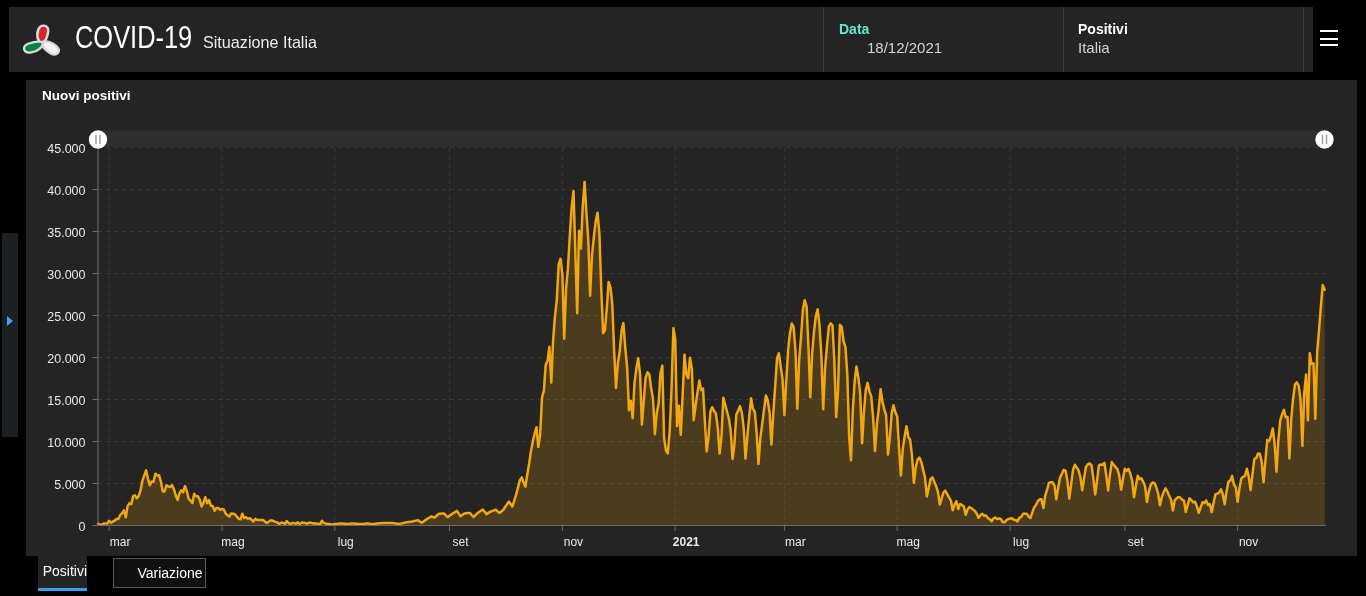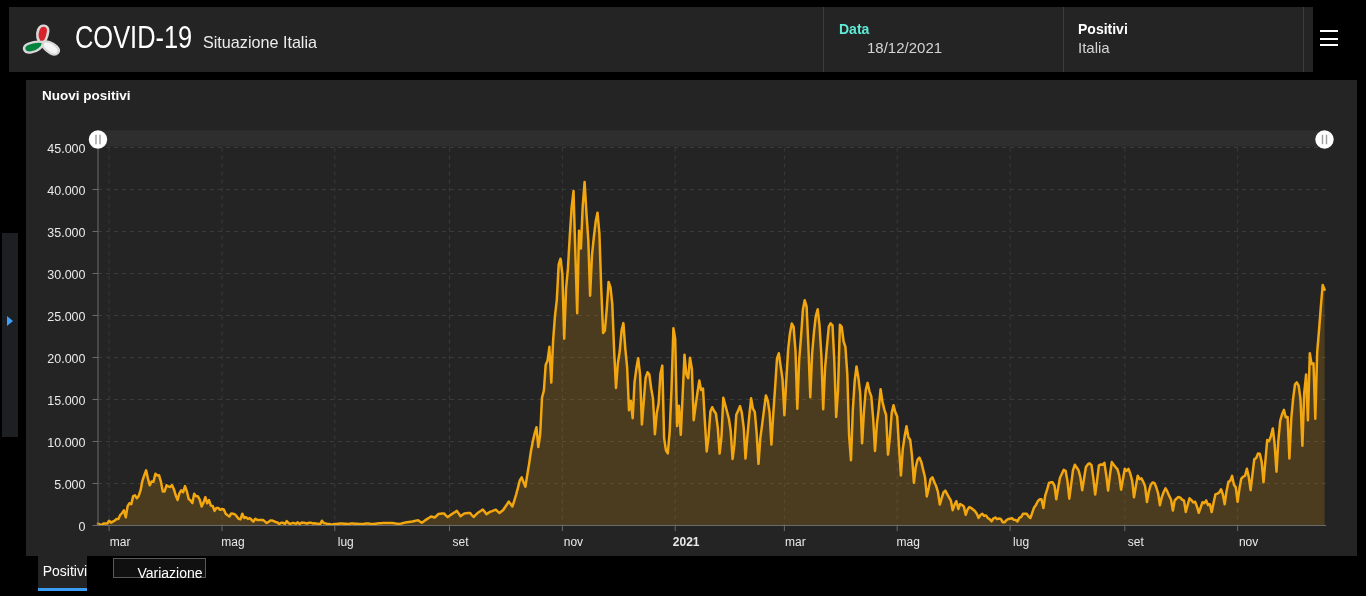--- a/index.html
+++ b/index.html
@@ -103,12 +103,12 @@
 <line x1="1237.6" y1="525.5" x2="1237.6" y2="531" stroke="#6b6b6b" stroke-width="1"></line>
 <text x="1248.6" y="545.5" text-anchor="middle" font-family="Liberation Sans, sans-serif" font-size="12" font-weight="normal" fill="#e9e9e9">nov</text>
 <circle cx="98" cy="139.5" r="9.2" fill="#ffffff"></circle>
 <line x1="96" y1="134.8" x2="96" y2="144.2" stroke="#9b9b9b" stroke-width="1.4"></line>
 <line x1="100" y1="134.8" x2="100" y2="144.2" stroke="#9b9b9b" stroke-width="1.4"></line>
 <circle cx="1324.5" cy="139.5" r="9.2" fill="#ffffff"></circle>
 <line x1="1322.5" y1="134.8" x2="1322.5" y2="144.2" stroke="#9b9b9b" stroke-width="1.4"></line>
 <line x1="1326.5" y1="134.8" x2="1326.5" y2="144.2" stroke="#9b9b9b" stroke-width="1.4"></line>
 </svg>
 <div class="abs" style="left:38px;top:556px;width:49px;height:35px;background:#242424;border-bottom:3px solid #3b9df2;color:#fff;font-size:14px;text-align:right;line-height:31px;">Positivi</div>
-<div class="abs" style="left:113px;top:558px;width:93px;height:20px;background:#101010;border:1px solid #595959;color:#fff;font-size:14px;text-align:center;line-height:28px;padding-left:21px;">Variazione</div>
+<div class="abs" style="left:113px;top:558px;width:93px;height:30px;background:#101010;border:1px solid #595959;color:#fff;font-size:14px;text-align:center;line-height:28px;padding-left:21px;">Variazione</div>
 </body></html>

